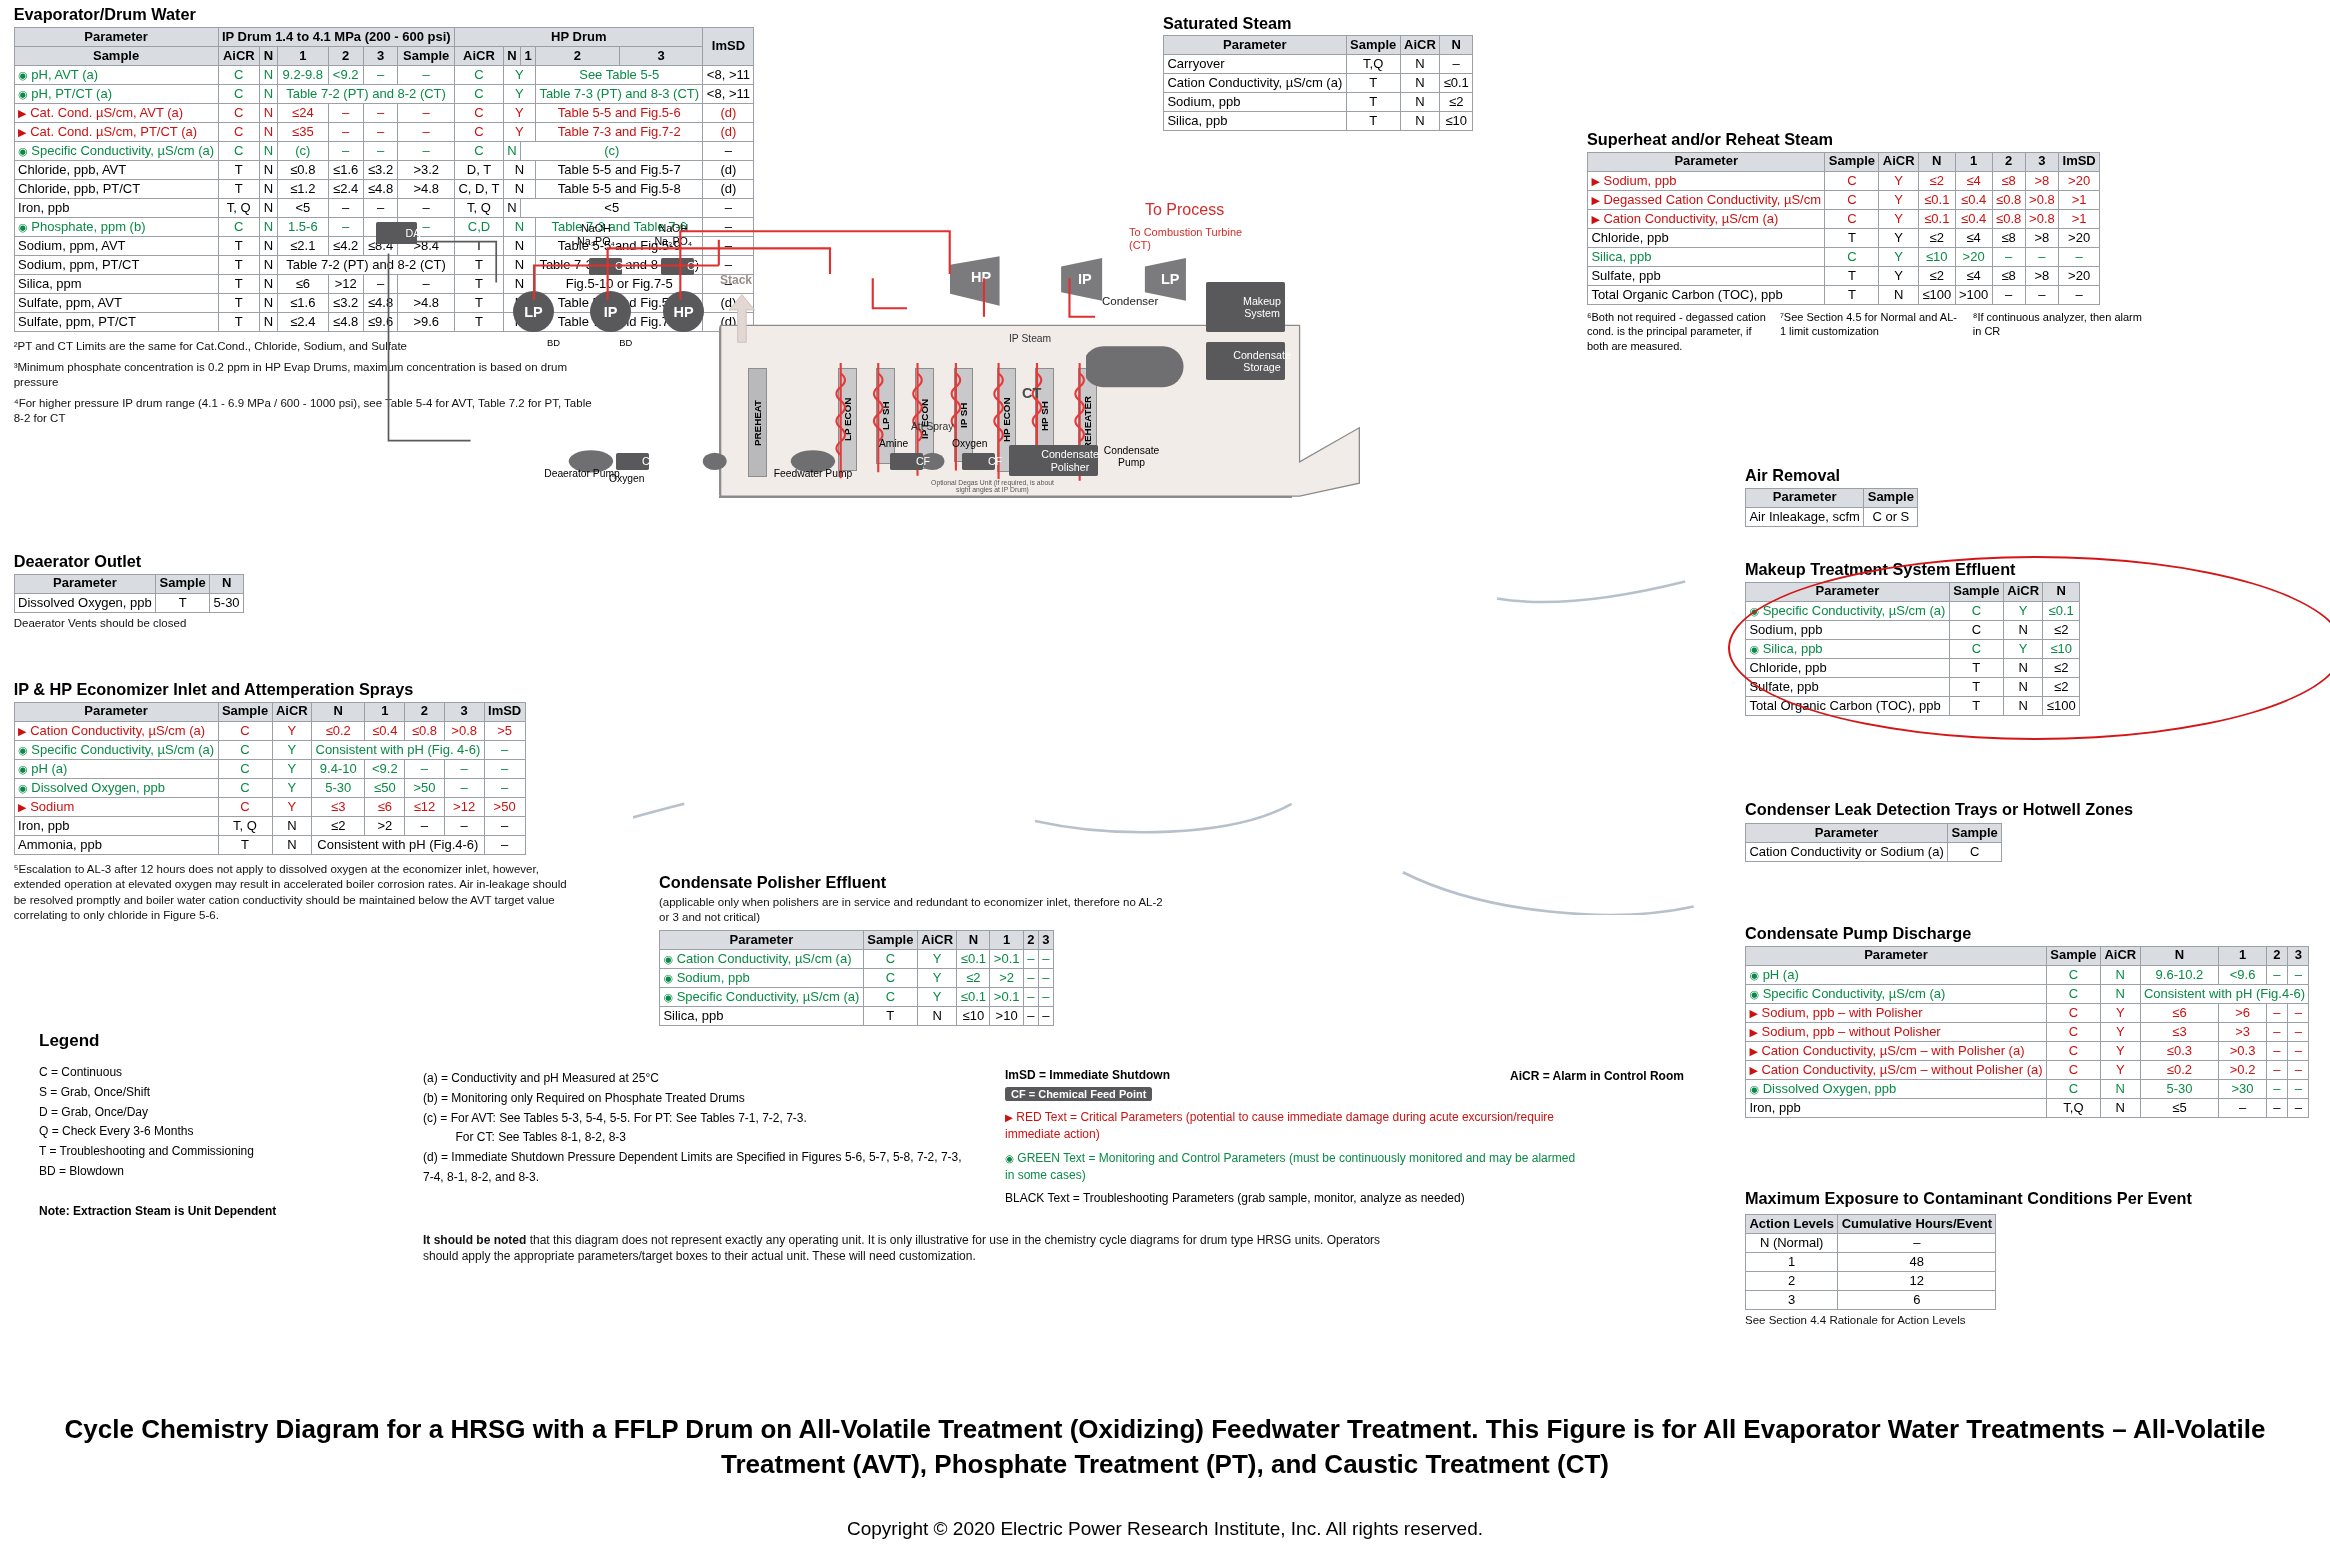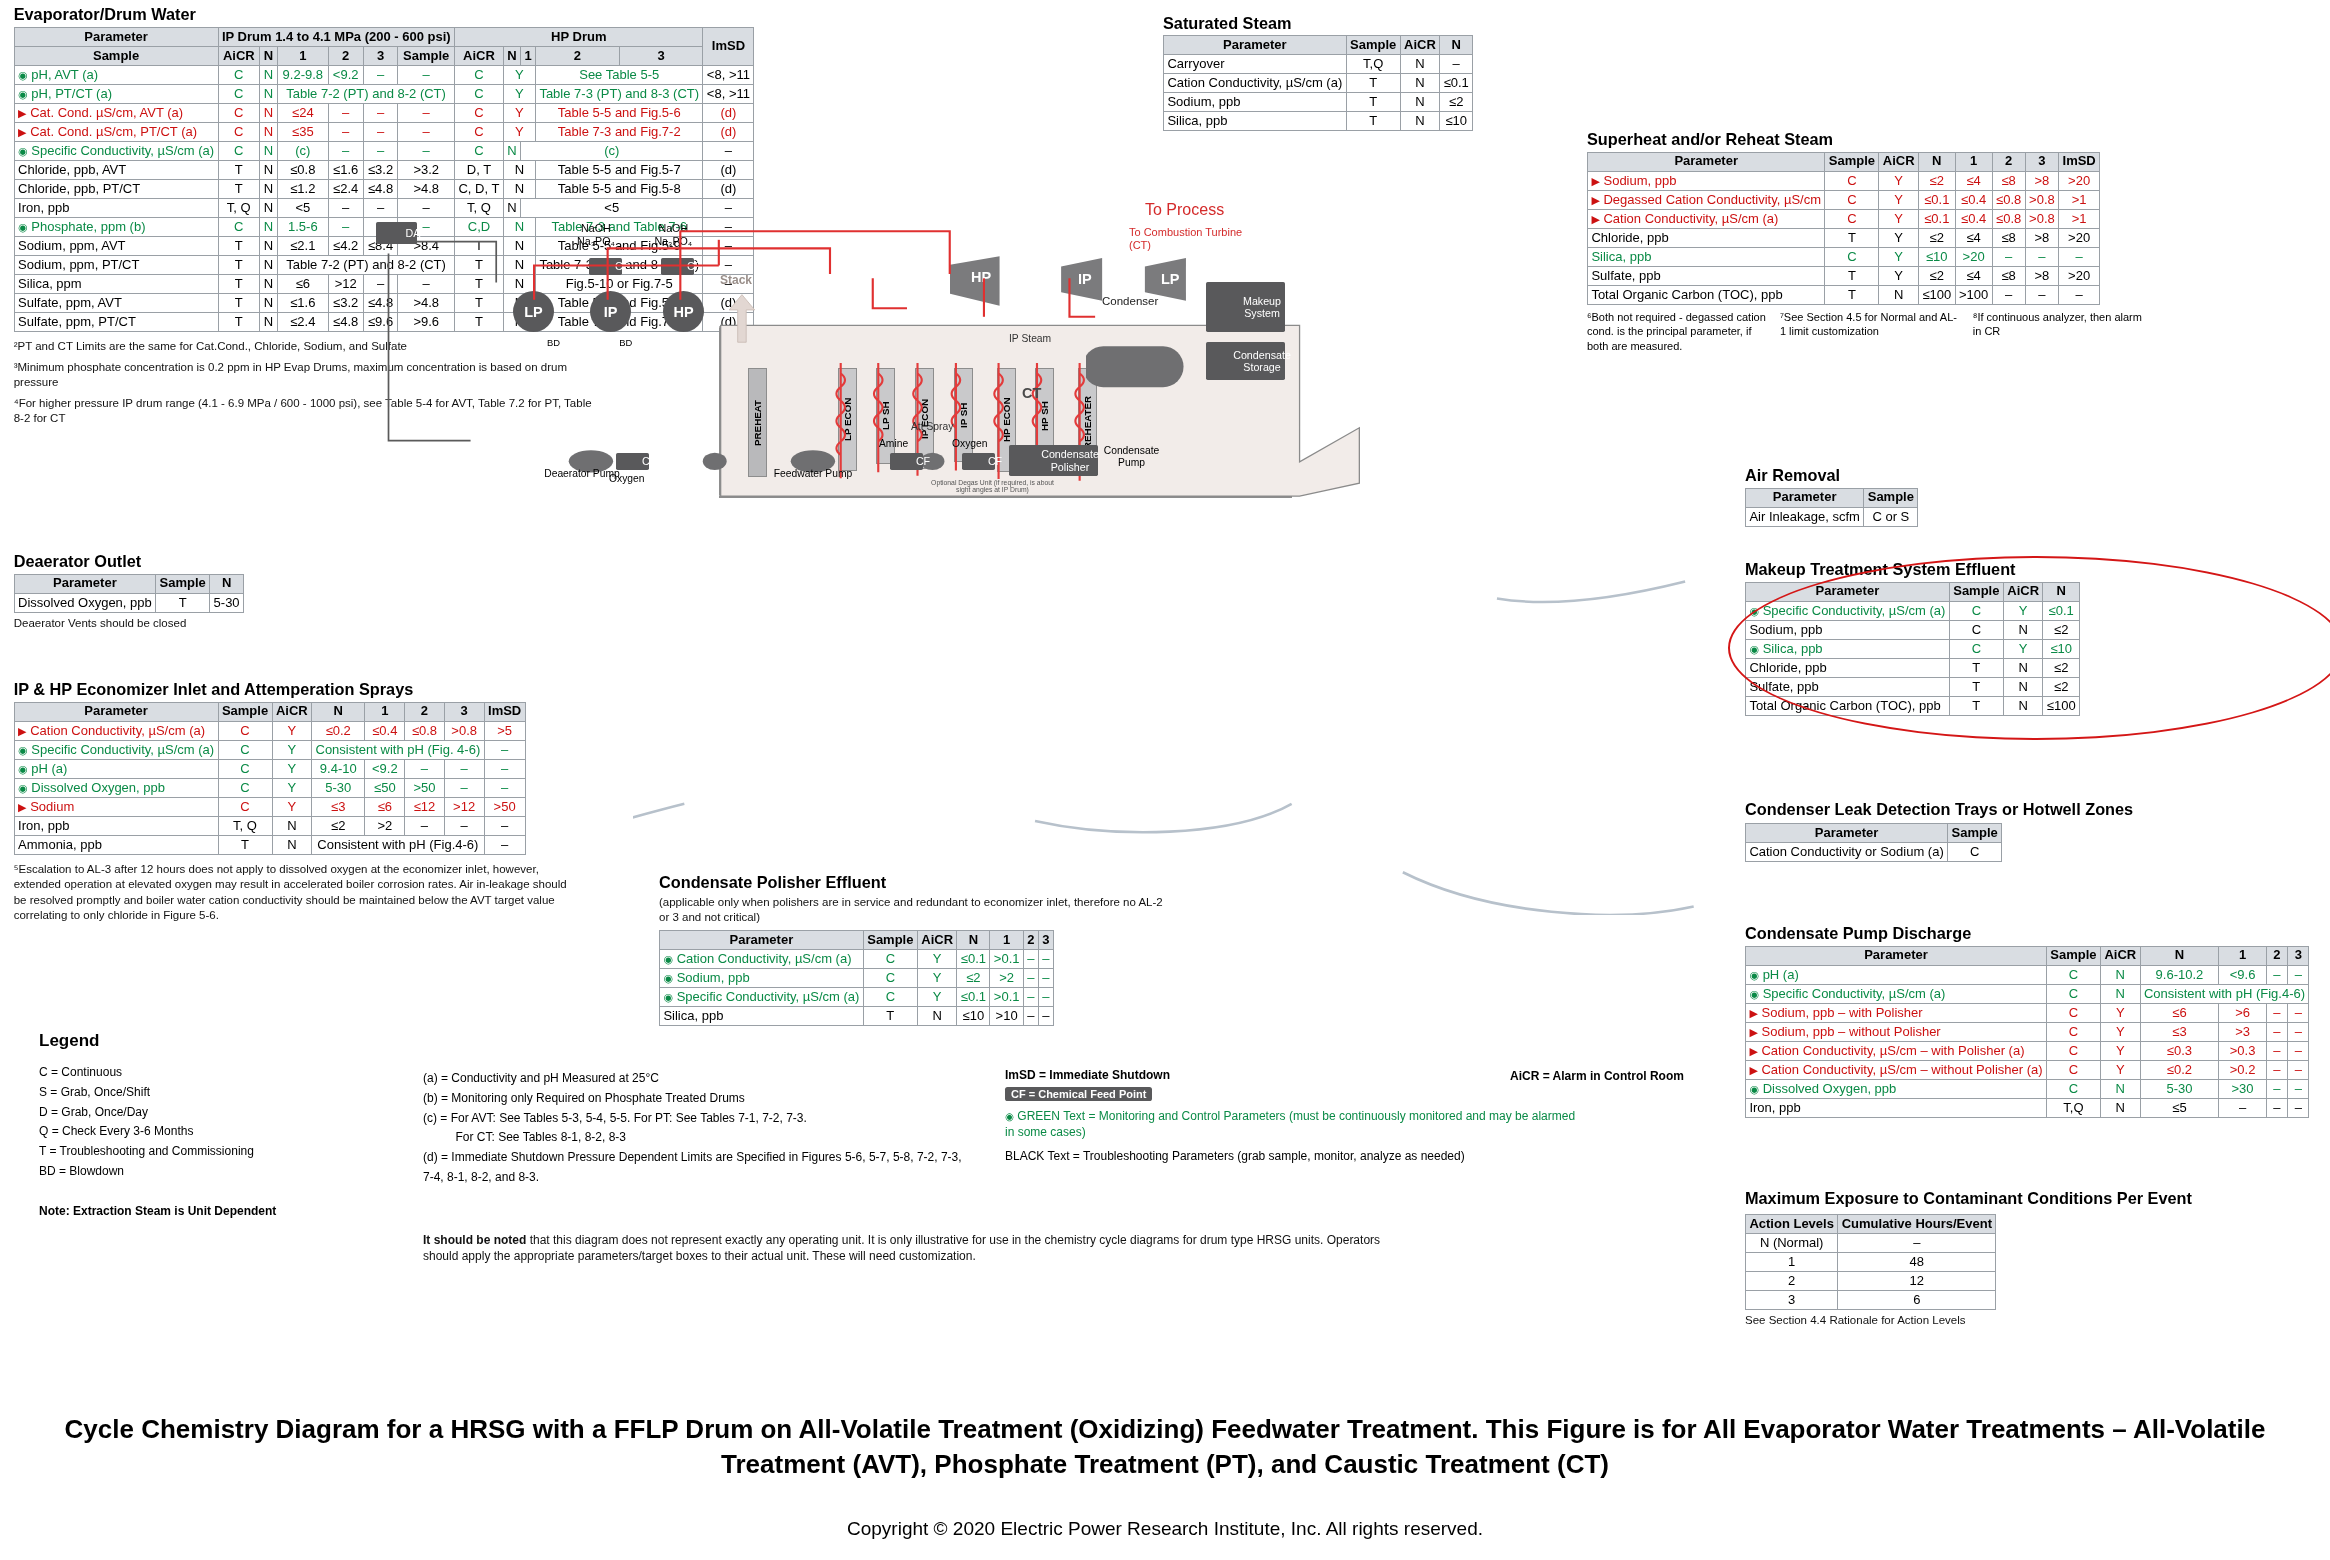--- a/index.html
+++ b/index.html
@@ -421,20 +421,23 @@
     <div>(b)  =  Monitoring only Required on Phosphate Treated Drums</div>
     <div>(c)  =  For AVT: See Tables 5-3, 5-4, 5-5.  For PT: See Tables 7-1, 7-2, 7-3.</div>
     <div style="margin-left: 32.5px;">For CT: See Tables 8-1, 8-2, 8-3</div>
     <div>(d)  =  Immediate Shutdown Pressure Dependent Limits are Specified in Figures 5-6, 5-7, 5-8, 7-2, 7-3, 7-4, 8-1, 8-2, and 8-3.</div>
   </div>
 
 <div class="abs" style="left:1005px; top:1068px; width:582px;">
   <div style="font-size:12px; font-weight:bold;">ImSD  =  Immediate Shutdown</div>
   <div style="display:flex; align-items:center; gap:6.8px; margin-top:5.1px;">
     <div style="background:#59595b;color:#fff;font-weight:bold;border-radius:2.6px;padding:0.9px 6px;font-size:11px;">CF  =  Chemical Feed Point</div>
+  </div>
+  <div style="font-size:12px; color:#cc1111; margin-top:8.6px; line-height:1.4;">
+    <span style="font-size:10.3px;">▶</span> <span>RED Text = Critical Parameters (potential to cause immediate damage during acute excursion/require immediate action)</span>
   </div>
   <div style="font-size:12px; color:#0a8a46; margin-top:6.8px; line-height:1.4;">
     <span style="font-size:10.3px;">◉</span> <span>GREEN Text = Monitoring and Control Parameters (must be continuously monitored and may be alarmed in some cases)</span>
   </div>
   <div style="font-size:12px; margin-top:6.8px; line-height:1.4;">BLACK Text = Troubleshooting Parameters (grab sample, monitor, analyze as needed)</div>
 </div>
 <div class="abs" style="left:1510px; top:1069px; font-size:12px; font-weight:bold;">AiCR  =  Alarm in Control Room</div>
 
 <div class="abs note" style="left:423px; top:1232px; width:967px; font-size:12px;">
   <b>It should be noted</b>

